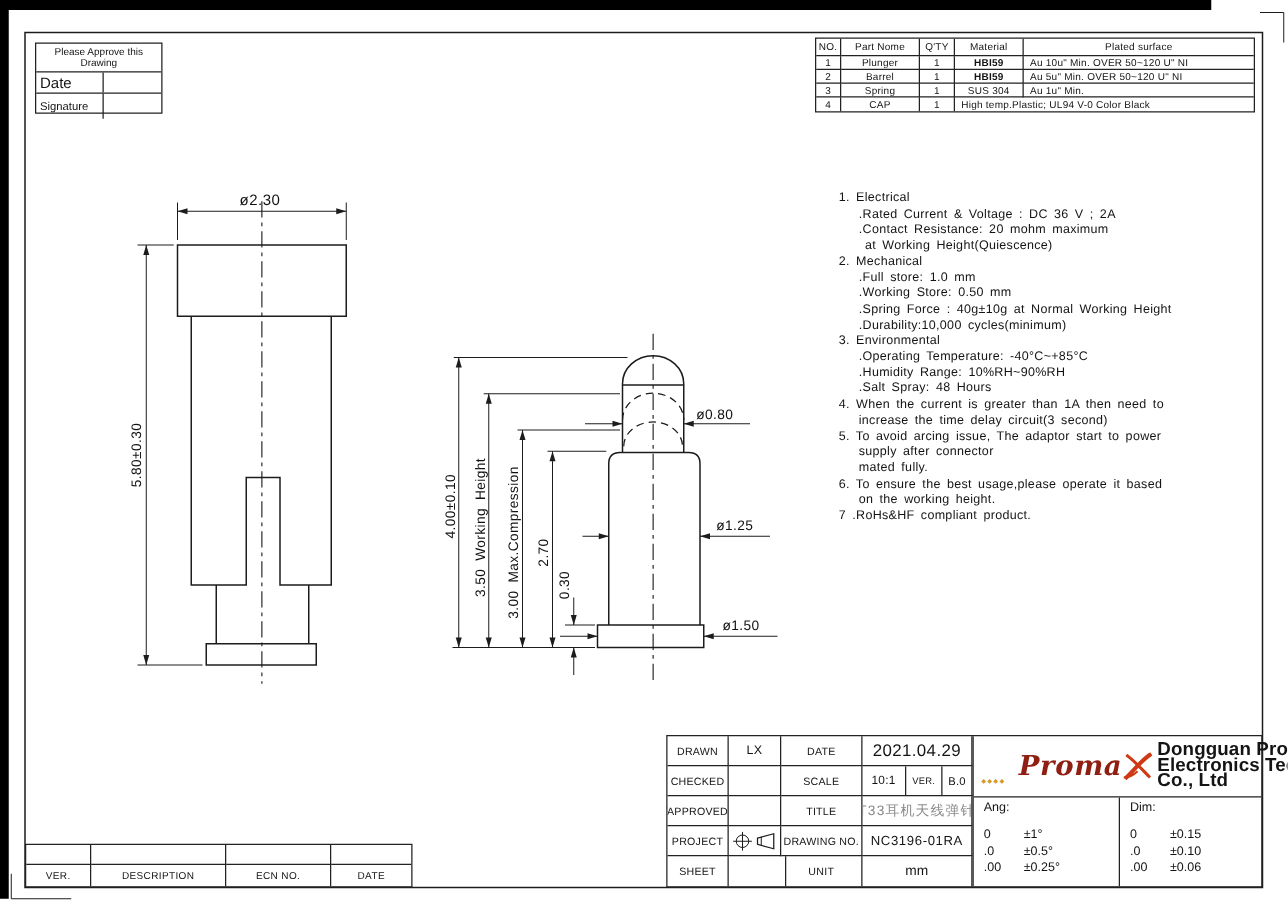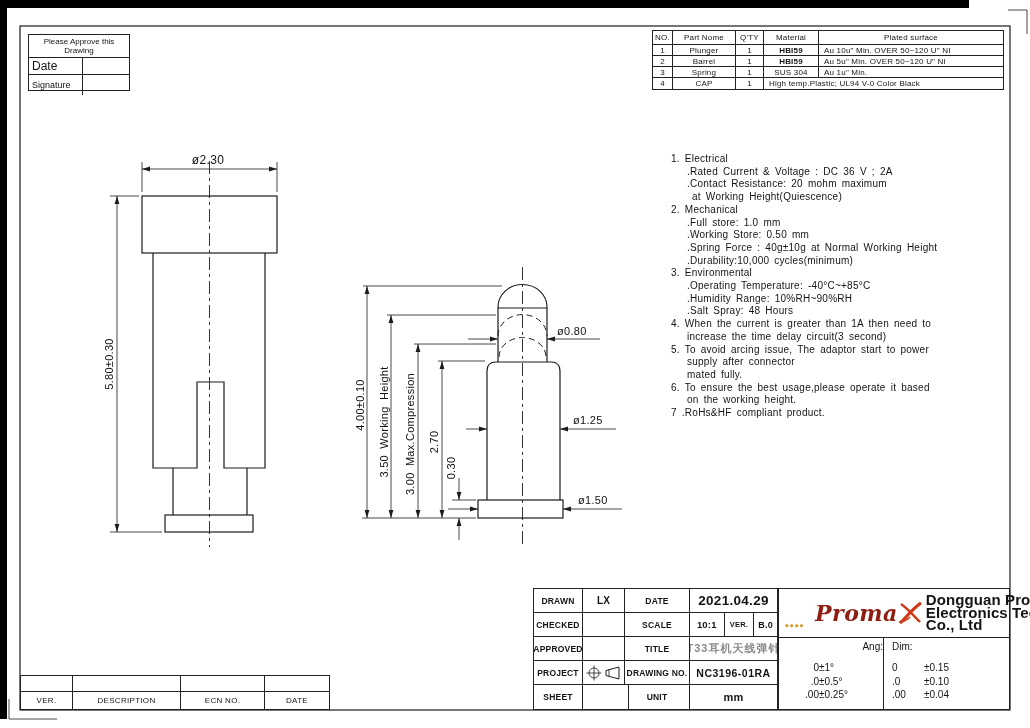--- a/index.html
+++ b/index.html
@@ -46,21 +46,21 @@
 
   
   .notes{left:654px;top:153px;width:360px;font-size:10px;line-height:12.7px;letter-spacing:.25px;word-spacing:2px;}
   .notes .i1{padding-left:17px;}
   .notes .i2{padding-left:33px;}
   .notes .i3{padding-left:38px;}
 
   
   .tblock{left:533px;top:588px;width:477px;height:122px;border:1px solid #222;box-sizing:border-box;}
   .tb-left{position:absolute;left:0;top:0;width:244px;height:120px;display:grid;
-    grid-template-columns:49px 42px 65px 88px;grid-template-rows:repeat(5,24px);font-weight:bold;}
+    grid-template-columns:49px 42px 65px 88px;grid-template-rows:repeat(5,24px);}
   .tc{border-right:1px solid #222;border-bottom:1px solid #222;box-sizing:border-box;
     display:flex;align-items:center;justify-content:center;font-size:8.5px;letter-spacing:.2px;white-space:nowrap;overflow:hidden;}
   .tc.nb{border-bottom:none;}
   .tc.v{font-size:10px;text-align:right;}
   .tc.datebig{font-size:13.5px;letter-spacing:.3px;}
   .tc.dwgno{font-size:10.5px;letter-spacing:.5px;}
   .tc.unit{font-size:11px;}
   .tc.sheetv{font-size:11px;word-spacing:4px;margin-left:45px;}
   .tc.titlecn{font-size:11px;color:#8a8a8a;letter-spacing:1px;}
   .scale-split{display:flex;width:100%;height:100%;}
@@ -69,21 +69,21 @@
   .ss2{width:30px;border-right:1px solid #222;font-size:7.5px;}
   .ss3{width:23px;font-size:9px;}
   .tb-right{position:absolute;left:244px;top:0;width:231px;height:120px;border-left:1px solid #222;box-sizing:border-box;}
   .logo-box{height:49px;border-bottom:1px solid #222;box-sizing:border-box;display:flex;align-items:center;padding:2px 2px 2px 4px;}
   .logo{position:relative;display:flex;align-items:center;margin-right:4px;}
   .logo-text{font-family:"DejaVu Serif",serif;font-weight:bold;font-style:italic;font-size:22px;color:#8e1f12;letter-spacing:.5px;line-height:22px;margin-left:32px;}
   .logo-dots{position:absolute;left:2px;bottom:-4px;font-size:5px;color:#d79a2b;letter-spacing:1px;}
   .company{font-size:15px;font-weight:bold;line-height:12.5px;letter-spacing:.1px;white-space:nowrap;}
   .tol-row{display:flex;height:71px;}
   .tol{box-sizing:border-box;padding:3px 0 0 8px;font-size:10px;}
-  .tol.ang{width:105px;border-right:1px solid #222;text-align:right;}
+  .tol.ang{width:117px;border-right:1px solid #222;}
   .tol.dimt{flex:1;}
   .tol .tl-rows{margin-top:9px;}
   .tol .tr{display:flex;line-height:13.5px;}
   .tol .tv{width:32px;}
 
   
   .rev{left:20px;top:675px;width:310px;height:35px;border:1px solid #222;box-sizing:border-box;
     display:grid;grid-template-columns:52px 108px 84px 64px;grid-template-rows:16px 17px;}
   .rev .c{border-right:1px solid #222;border-bottom:1px solid #222;box-sizing:border-box;
     display:flex;align-items:center;justify-content:center;font-size:8px;letter-spacing:.3px;}
@@ -361,21 +361,21 @@
           <div class="tr">
               <span class="tv">0</span>
               <span>±0.15</span>
             </div>
           <div class="tr">
               <span class="tv">.0</span>
               <span>±0.10</span>
             </div>
           <div class="tr">
               <span class="tv">.00</span>
-              <span>±0.04</span>
+              <span>±0.06</span>
             </div>
         </div>
       </div>
     </div>
   </div>
 </div>
 
 <div class="abs rev">
   <div class="c"></div>
   <div class="c"></div>

